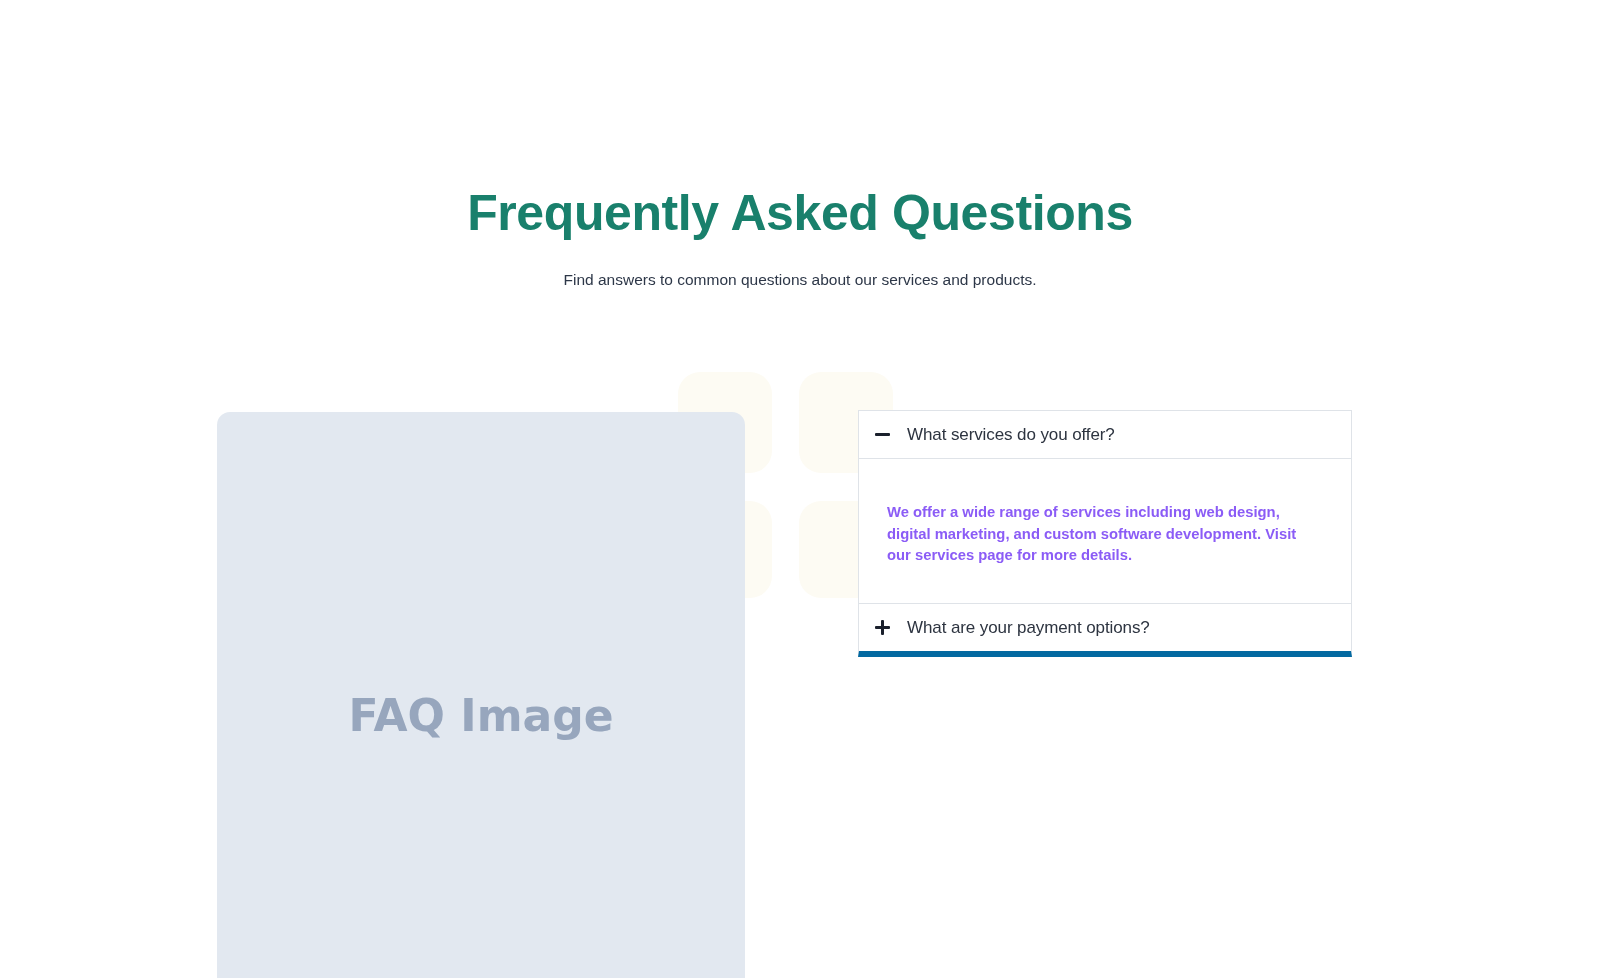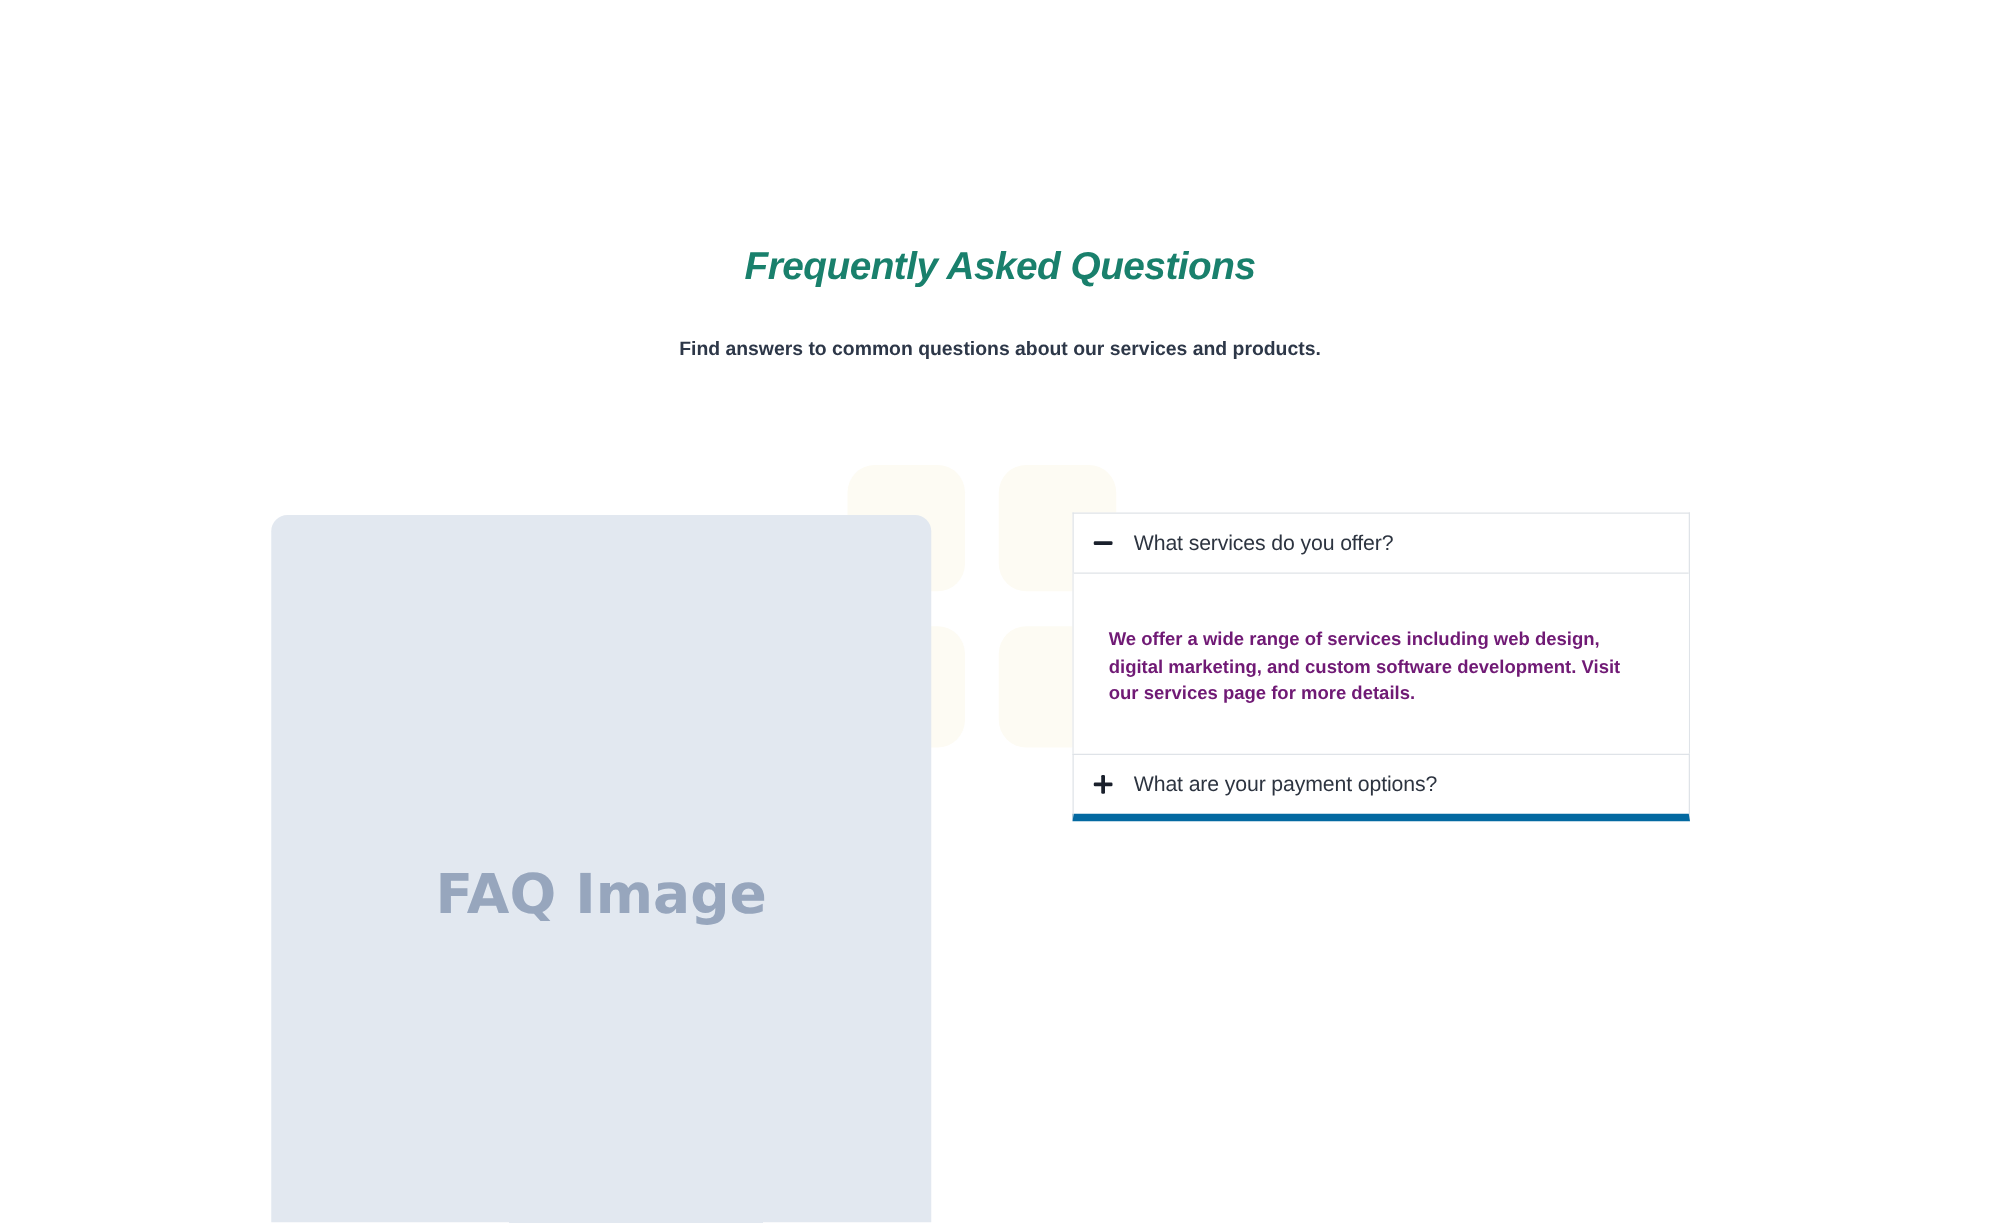--- a/index.html
+++ b/index.html
@@ -28,34 +28,33 @@
   .faq-heading {
     position: absolute;
     top: 190px;
     left: 0;
     width: 1600px;
     text-align: center;
   }
   .faq-title {
     margin: 0;
     font-family: "Liberation Sans", sans-serif;
-    font-size: 31px;
+    font-size: 50px;
     line-height: 46px;
     font-weight: bold;
     letter-spacing: -0.4px;
     color: #19806c;
-    font-style: italic;
   }
   .faq-subtitle {
     margin: 0;
     padding-top: 33px;
     font-family: "Liberation Sans", sans-serif;
     font-size: 15.5px;
     line-height: 22px;
-    font-weight: bold;
+    font-weight: normal;
     color: #2d3748;
   }
 
   
   .deco-grid {
     position: absolute;
     left: 678px;
     top: 372px;
     width: 215px;
     height: 226px;
@@ -165,21 +164,21 @@
     background: #ffffff;
     height: 145px;
     padding: 43px 28px 0 28px;
   }
   .acc-answer {
     margin: 0;
     font-family: "Liberation Sans", sans-serif;
     font-size: 14.8px;
     line-height: 21.6px;
     font-weight: bold;
-    color: #701a75;
+    color: #8b5cf6;
     max-width: 468px;
   }
 </style>
 </head>
 <body>
 
 <div class="page">
 
   <div class="faq-heading">
     <h1 class="faq-title">Frequently Asked Questions</h1>

